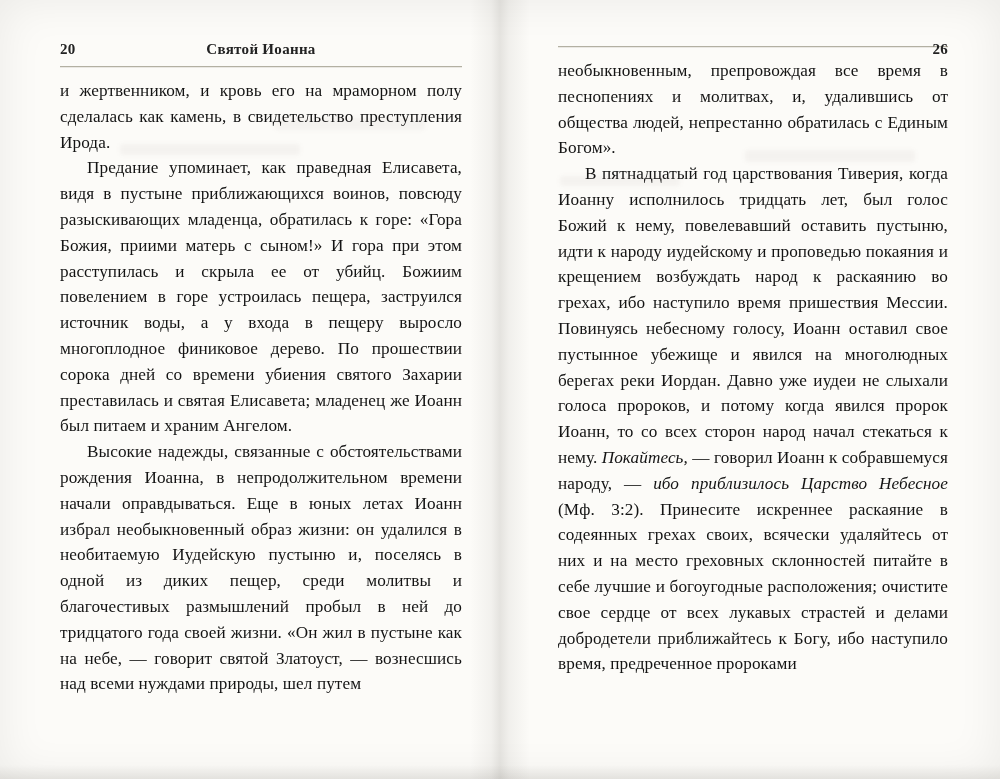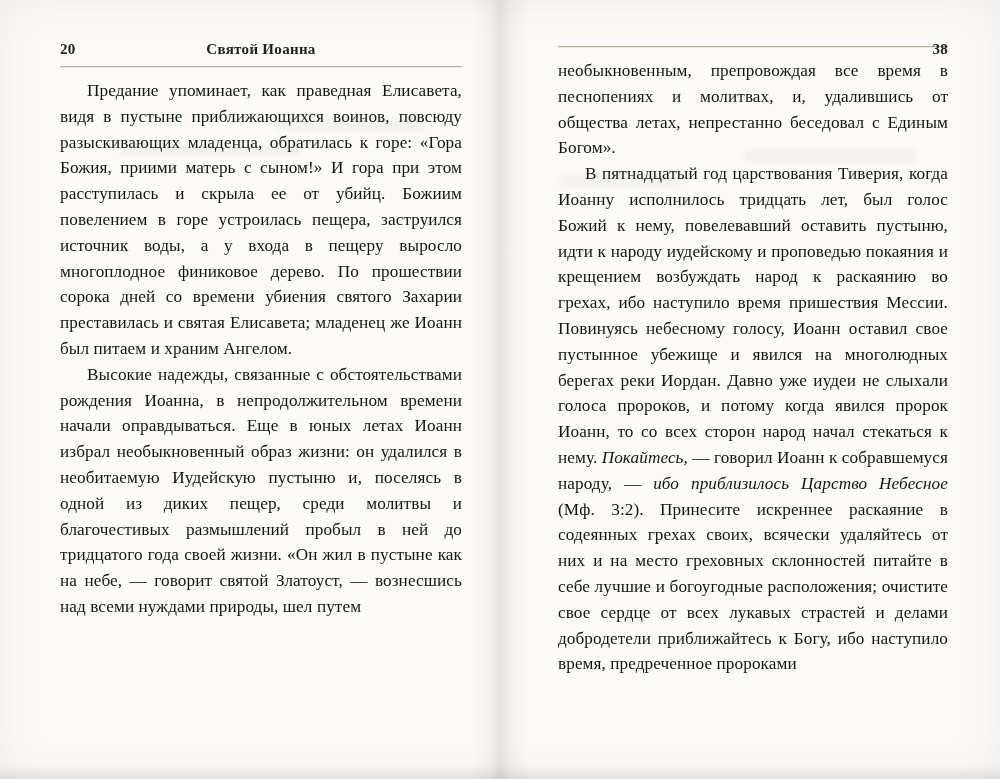--- a/index.html
+++ b/index.html
@@ -109,32 +109,33 @@
 
 <div class="spread">
 
   <section class="page left">
     <header class="running-head">
       <span class="pagenum">20</span>
       <span class="head-title">Святой Иоанна</span>
     </header>
     <div class="head-rule"></div>
     <div class="page-body">
+        <p class="para"><span>и жертвенником, и кровь его на мраморном полу сделалась как камень, в свидетельство преступления Ирода.</span></p>
         <p class="para indent"><span>Предание упоминает, как праведная Елисавета, видя в пустыне приближающихся воинов, повсюду разыскивающих младенца, обратилась к горе: «Гора Божия, приими матерь с сыном!» И гора при этом расступилась и скрыла ее от убийц. Божиим повелением в горе устроилась пещера, заструился источник воды, а у входа в пещеру выросло многоплодное финиковое дерево. По прошествии сорока дней со времени убиения святого Захарии преставилась и святая Елисавета; младенец же Иоанн был питаем и храним Ангелом.</span></p>
         <p class="para indent"><span>Высокие надежды, связанные с обстоятельствами рождения Иоанна, в непродолжительном времени начали оправдываться. Еще в юных летах Иоанн избрал необыкновенный образ жизни: он удалился в необитаемую Иудейскую пустыню и, поселясь в одной из диких пещер, среди молитвы и благочестивых размышлений пробыл в ней до тридцатого года своей жизни. «Он жил в пустыне как на небе, — говорит святой Златоуст, — вознесшись над всеми нуждами природы, шел путем</span></p>
       </div>
   </section>
 
   <section class="page right">
     <header class="running-head">
-      <span class="pagenum">38</span>
+      <span class="pagenum">26</span>
     </header>
     <div class="head-rule"></div>
     <div class="page-body">
-        <p class="para"><span>необыкновенным, препровождая все время в песнопениях и молитвах, и, удалившись от общества летах, непрестанно беседовал с Единым Богом».</span></p>
+        <p class="para"><span>необыкновенным, препровождая все время в песнопениях и молитвах, и, удалившись от общества людей, непрестанно обратилась с Единым Богом».</span></p>
         <p class="para indent"><span>В пятнадцатый год царствования Тиверия, когда Иоанну исполнилось тридцать лет, был голос Божий к нему, повелевавший оставить пустыню, идти к народу иудейскому и проповедью покаяния и крещением возбуждать народ к раскаянию во грехах, ибо наступило время пришествия Мессии. Повинуясь небесному голосу, Иоанн оставил свое пустынное убежище и явился на многолюдных берегах реки Иордан. Давно уже иудеи не слыхали голоса пророков, и потому когда явился пророк Иоанн, то со всех сторон народ начал стекаться к нему. </span><span class="italic">Покайтесь,</span><span> — говорил Иоанн к собравшемуся народу, — </span><span class="italic">ибо приблизилось Царство Небесное</span><span> (Мф. 3:2). Принесите искреннее раскаяние в содеянных грехах своих, всячески удаляйтесь от них и на место греховных склонностей питайте в себе лучшие и богоугодные расположения; очистите свое сердце от всех лукавых страстей и делами добродетели приближайтесь к Богу, ибо наступило время, предреченное пророками</span></p>
       </div>
   </section>
 
   <div class="ghost" style="left:275px; top:118px; width:150px; height:12px;"></div>
   <div class="ghost" style="left:120px; top:144px; width:180px; height:11px;"></div>
   <div class="ghost" style="left:745px; top:150px; width:170px; height:12px;"></div>
   <div class="ghost" style="left:560px; top:176px; width:120px; height:10px;"></div>
 
   <div class="gutter-shadow"></div>

